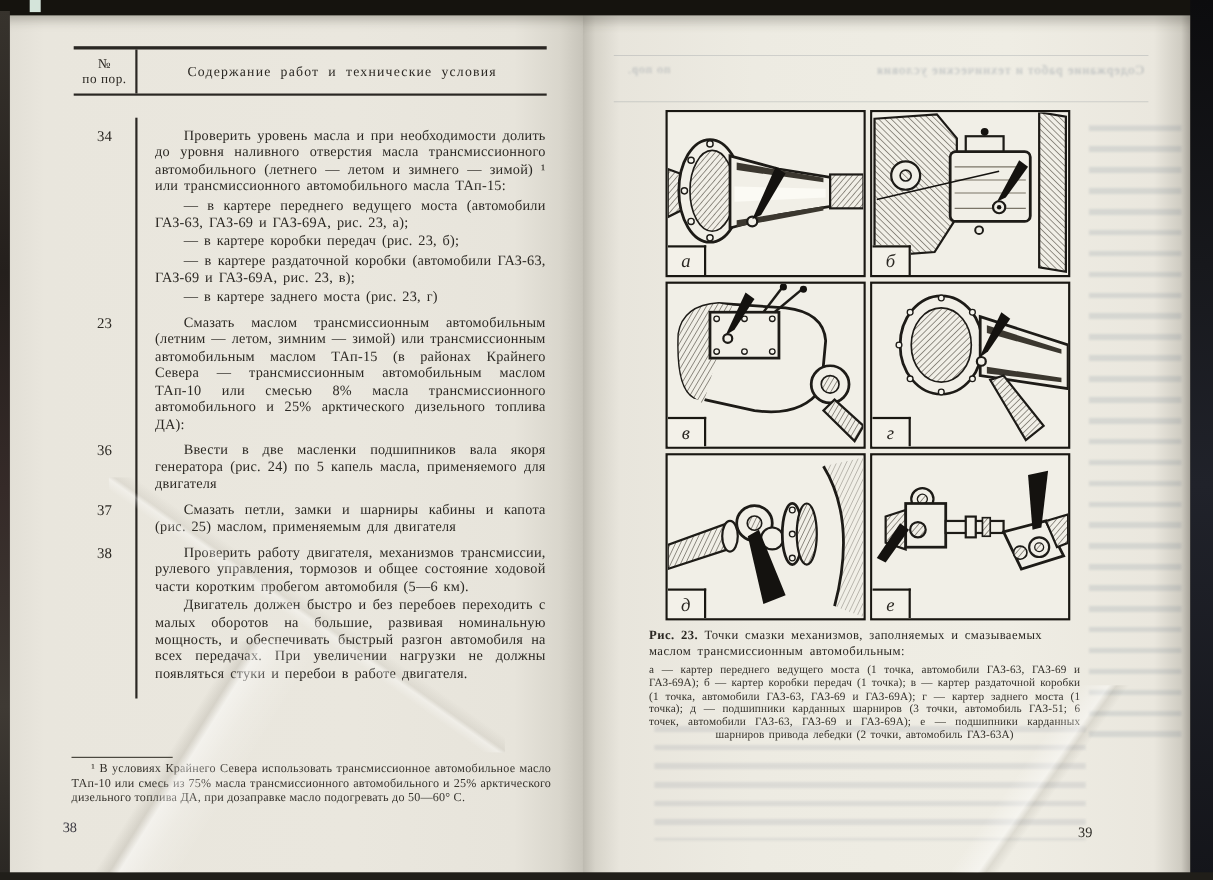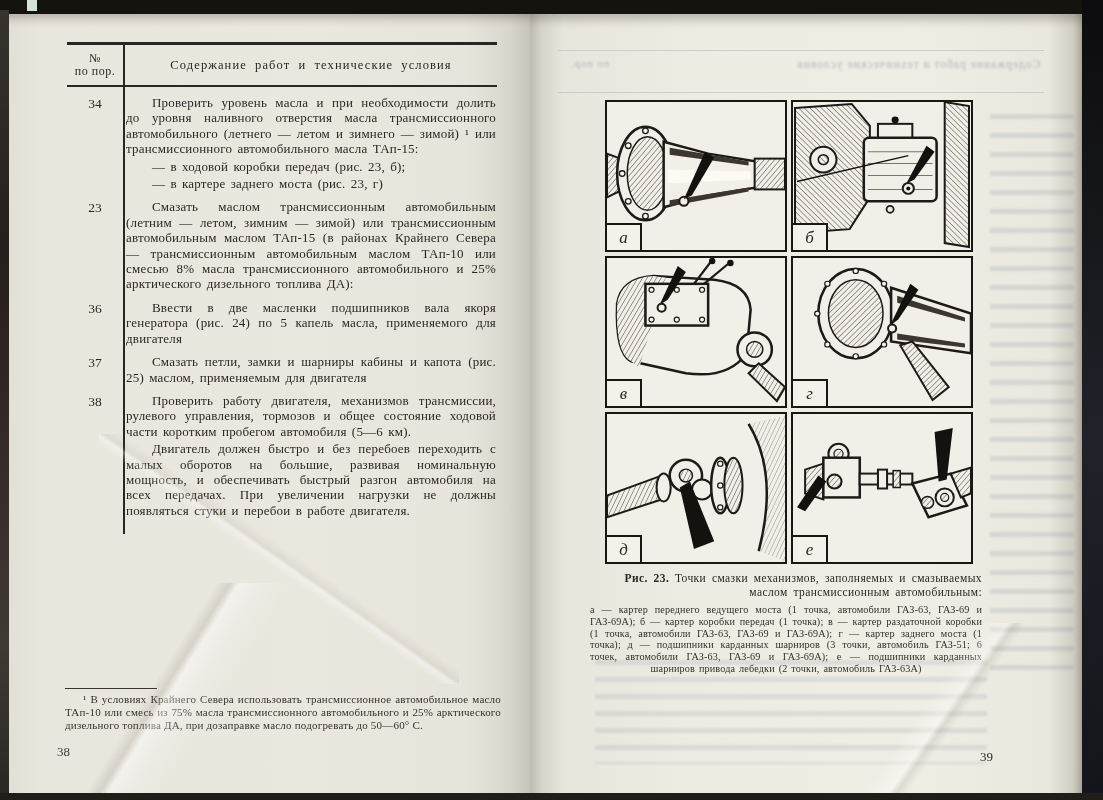--- a/index.html
+++ b/index.html
@@ -37,26 +37,26 @@
   .crease-right-corner{position:absolute;right:0;bottom:0;width:260px;height:170px;pointer-events:none;
     background:linear-gradient(305deg,transparent 46%,rgba(115,110,96,.14) 49%,rgba(255,255,255,.4) 51%,transparent 58%);}
 
   
   .work-table{position:absolute;left:58px;top:28px;width:430px;}
   .thead{display:flex;align-items:stretch;border-top:3px solid #2a2723;border-bottom:2px solid #2a2723;height:40px;}
   .th-num{width:56px;border-right:2px solid #2a2723;display:flex;flex-direction:column;
     justify-content:center;text-align:center;font-size:12px;line-height:13.5px;letter-spacing:.5px;}
   .th-desc{flex:1;display:flex;align-items:center;justify-content:center;text-align:center;
     font-size:12.5px;letter-spacing:1.1px;word-spacing:4px;}
-  .tbody{position:relative;padding-top:8px;}
+  .tbody{position:relative;padding-top:8px;margin-top:20px;}
   .tbody::after{content:"";position:absolute;left:56px;top:0;bottom:-14px;width:2px;background:#2a2723;}
   .t-row{display:flex;}
   .t-row + .t-row{margin-top:6px;}
   .t-num{width:56px;text-align:center;font-size:13.5px;padding-top:1px;}
-  .t-body{flex:1;padding:0 1px 0 3px;font-size:13px;line-height:15.4px;text-align:justify;
+  .t-body{flex:1;padding:0 1px 0 18px;font-size:13px;line-height:15.4px;text-align:justify;
     letter-spacing:.2px;word-spacing:1.8px;}
   .t-body p{margin:0 0 2px 0;text-indent:26px;}
 
   .footnote{position:absolute;left:56px;top:674px;width:436px;font-size:11px;line-height:13px;
     text-align:justify;letter-spacing:.2px;color:#35322c;filter:blur(.2px);}
   .footnote::before{content:"";display:block;width:92px;height:0;border-top:1.5px solid #3a372f;margin-bottom:4px;}
   .footnote p{margin:0;text-indent:18px;}
   .pageno{font-size:13px;}
   .pageno-left{position:absolute;left:48px;top:730px;color:#3c3a42;filter:blur(.6px);}
   .pageno-right{position:absolute;left:450px;top:735px;color:#2e2c27;}
@@ -74,21 +74,21 @@
   
   .figure{position:absolute;left:75px;top:86px;width:368px;height:464px;
     display:grid;grid-template-columns:1fr 1fr;grid-template-rows:1fr 1fr 1fr;gap:4px;}
   .panel{position:relative;border:2.5px solid #191712;background:#f2f0e8;overflow:hidden;}
   .panel svg{display:block;width:100%;height:100%;}
   .panel-label{position:absolute;left:0;bottom:0;width:33px;height:24px;background:#f3f1e9;
     border-top:2.5px solid #191712;border-right:2.5px solid #191712;
     display:flex;align-items:center;justify-content:center;
     font-style:italic;font-size:17px;line-height:1;padding-bottom:1px;}
   .fig-caption{position:absolute;left:60px;top:558px;width:392px;}
-  .cap-title{text-align:right;font-size:11.5px;line-height:13.5px;letter-spacing:.4px;word-spacing:2.5px;margin:0;}
+  .cap-title{text-align:left;font-size:11.5px;line-height:13.5px;letter-spacing:.4px;word-spacing:2.5px;margin:0;}
   .cap-title b{font-weight:bold;}
   .cap-detail{margin:5px 0 0 0;font-size:10.2px;line-height:11.8px;text-align:justify;text-align-last:center;
     letter-spacing:.15px;word-spacing:1.2px;color:#33302a;}
 </style>
 </head>
 <body>
 
 <div class="desk-strip"></div>
 <div class="desk-notch"></div>
 <div class="edge-left"></div>
@@ -104,21 +104,23 @@
         <span>по пор.</span>
       </div>
       <div class="th-desc">Содержание работ и технические условия</div>
     </div>
 
     <div class="tbody">
       <div class="t-row">
         <div class="t-num">34</div>
         <div class="t-body">
           <p>Проверить уровень масла и при необходимости долить до уровня наливного отверстия масла трансмиссионного автомобильного (летнего — летом и зимнего — зимой) ¹ или трансмиссионного автомобильного масла ТАп-15:</p>
-          <p>— в ходовой коробки передач (рис. 23, б);</p>
+          <p>— в картере переднего ведущего моста (автомобили ГАЗ-63, ГАЗ-69 и ГАЗ-69А, рис. 23, а);</p>
+          <p>— в картере коробки передач (рис. 23, б);</p>
+          <p>— в картере раздаточной коробки (автомобили ГАЗ-63, ГАЗ-69 и ГАЗ-69А, рис. 23, в);</p>
           <p>— в картере заднего моста (рис. 23, г)</p>
         </div>
       </div>
       <div class="t-row">
         <div class="t-num">23</div>
         <div class="t-body">
           <p>Смазать маслом трансмиссионным автомобильным (летним — летом, зимним — зимой) или трансмиссионным автомобильным маслом ТАп-15 (в районах Крайнего Севера — трансмиссионным автомобильным маслом ТАп-10 или смесью 8% масла трансмиссионного автомобильного и 25% арктического дизельного топлива ДА):</p>
         </div>
       </div>
       <div class="t-row">

